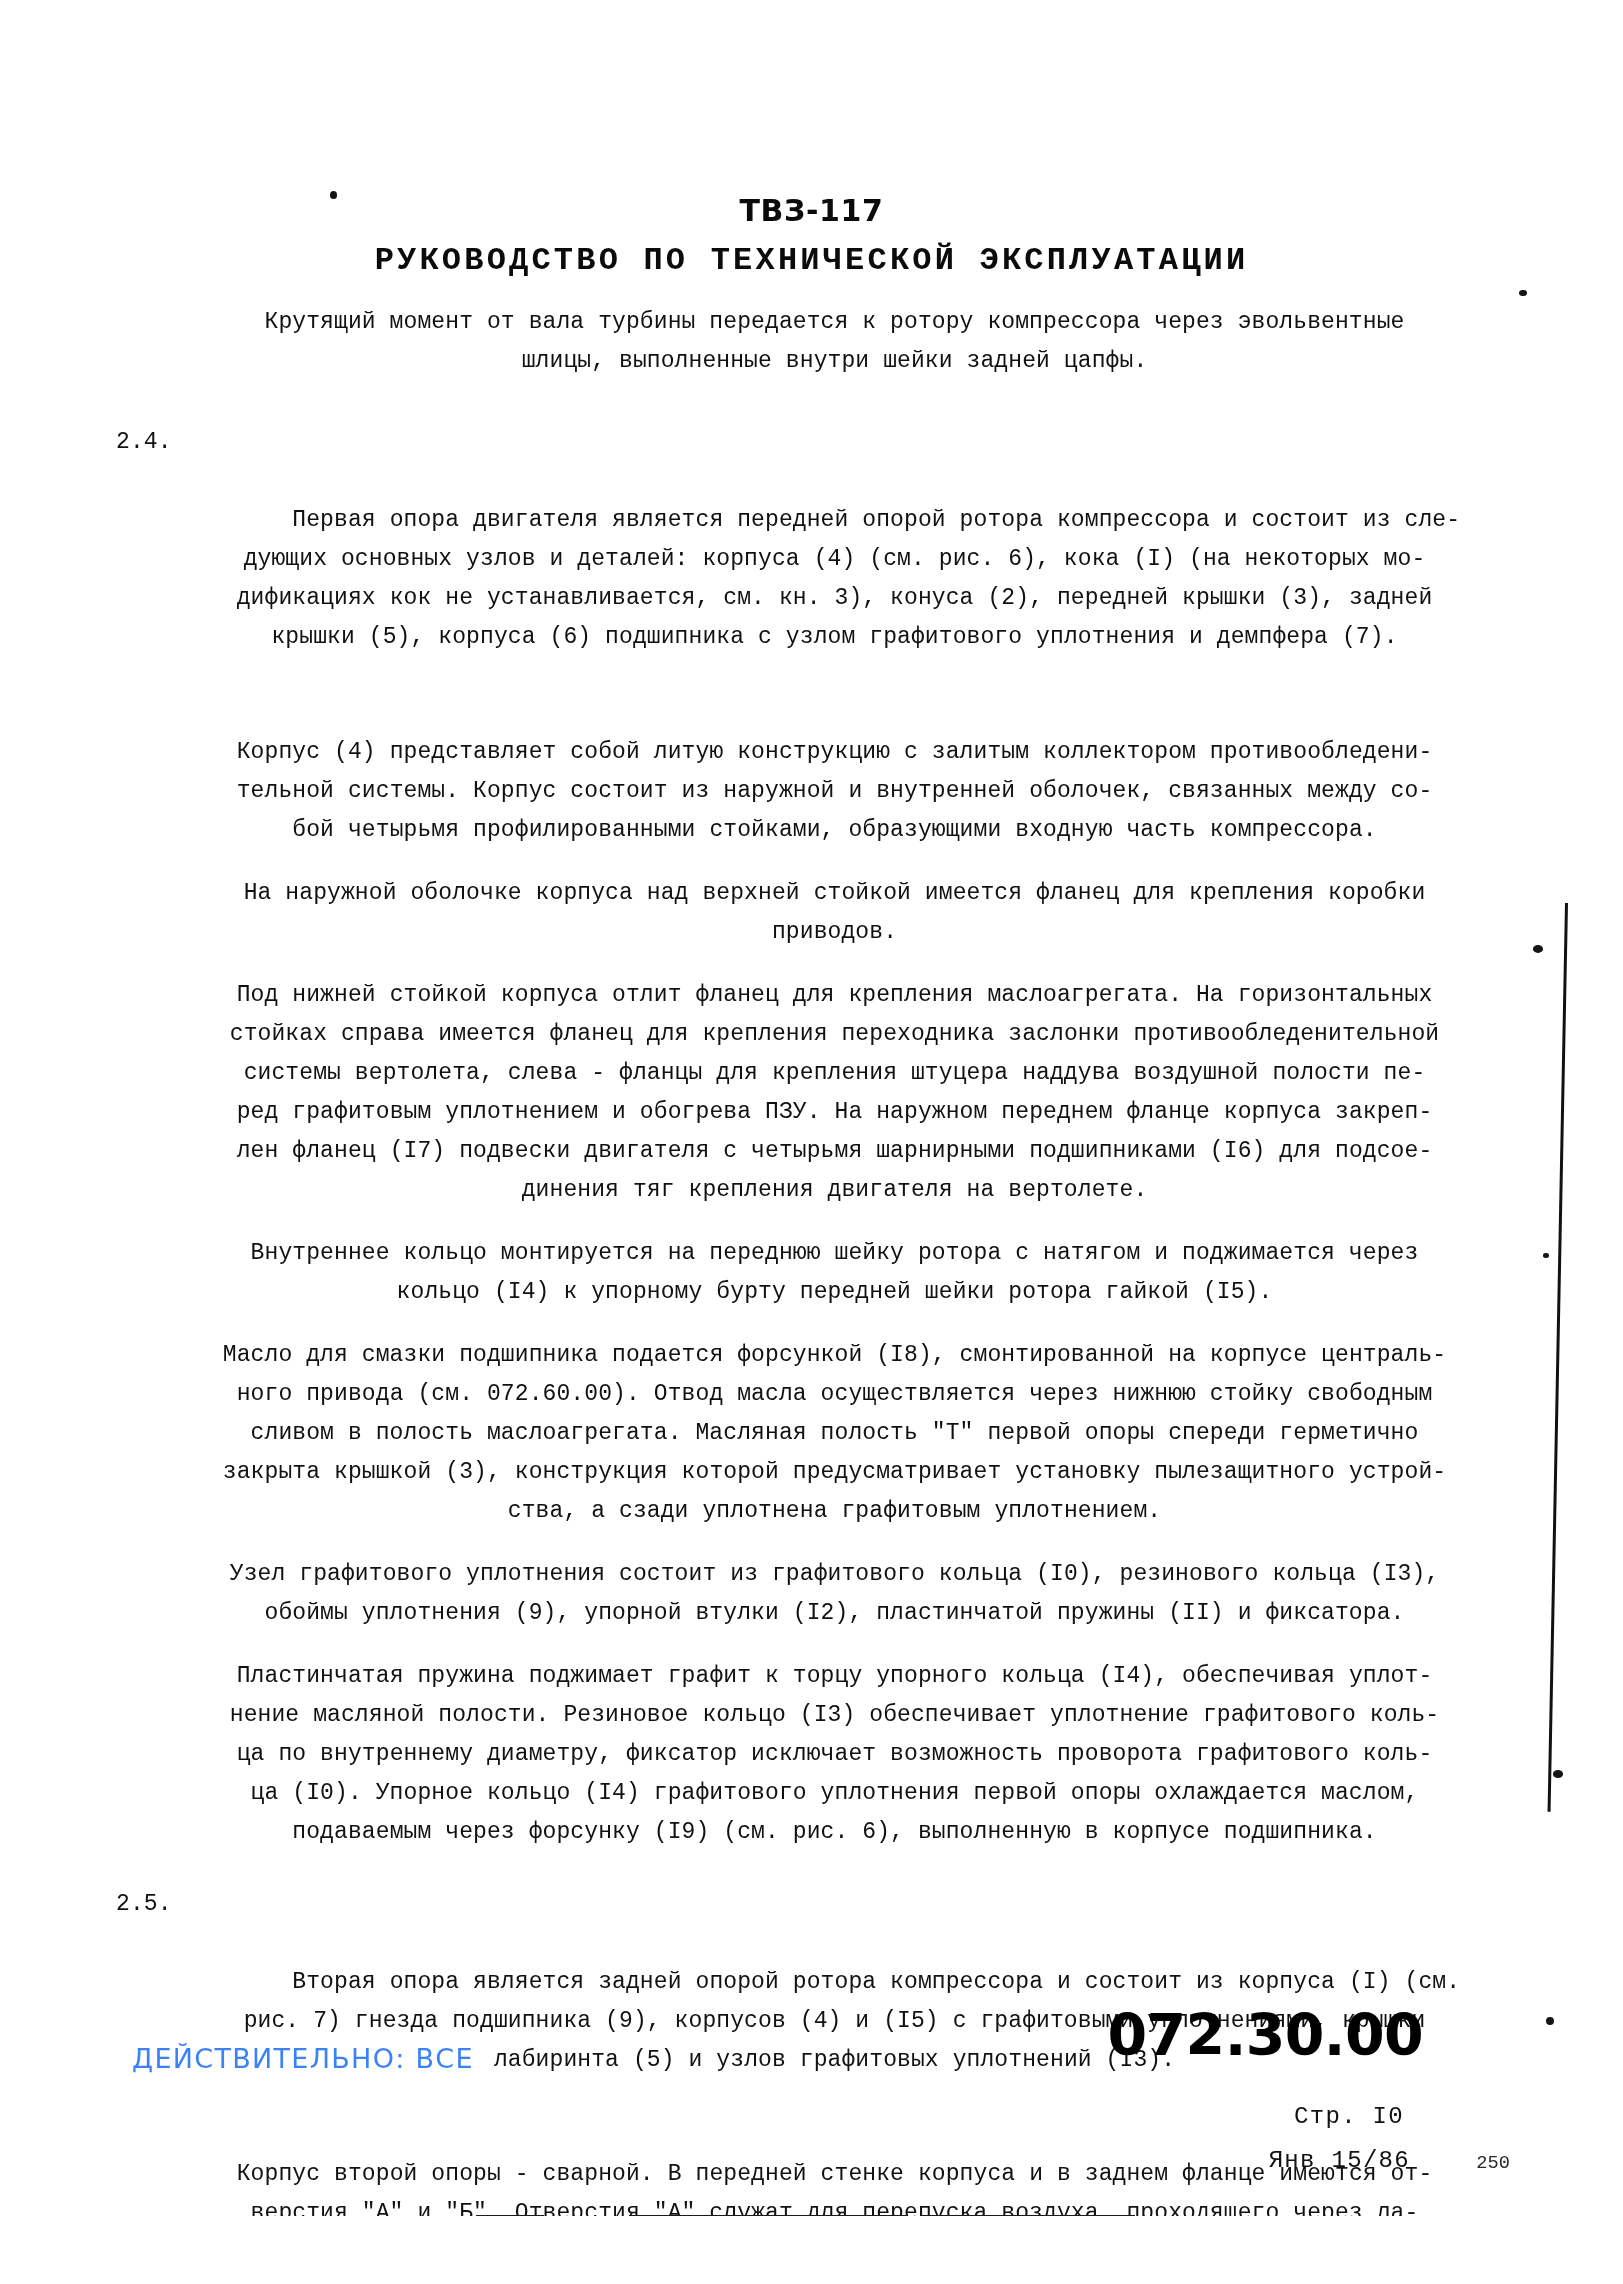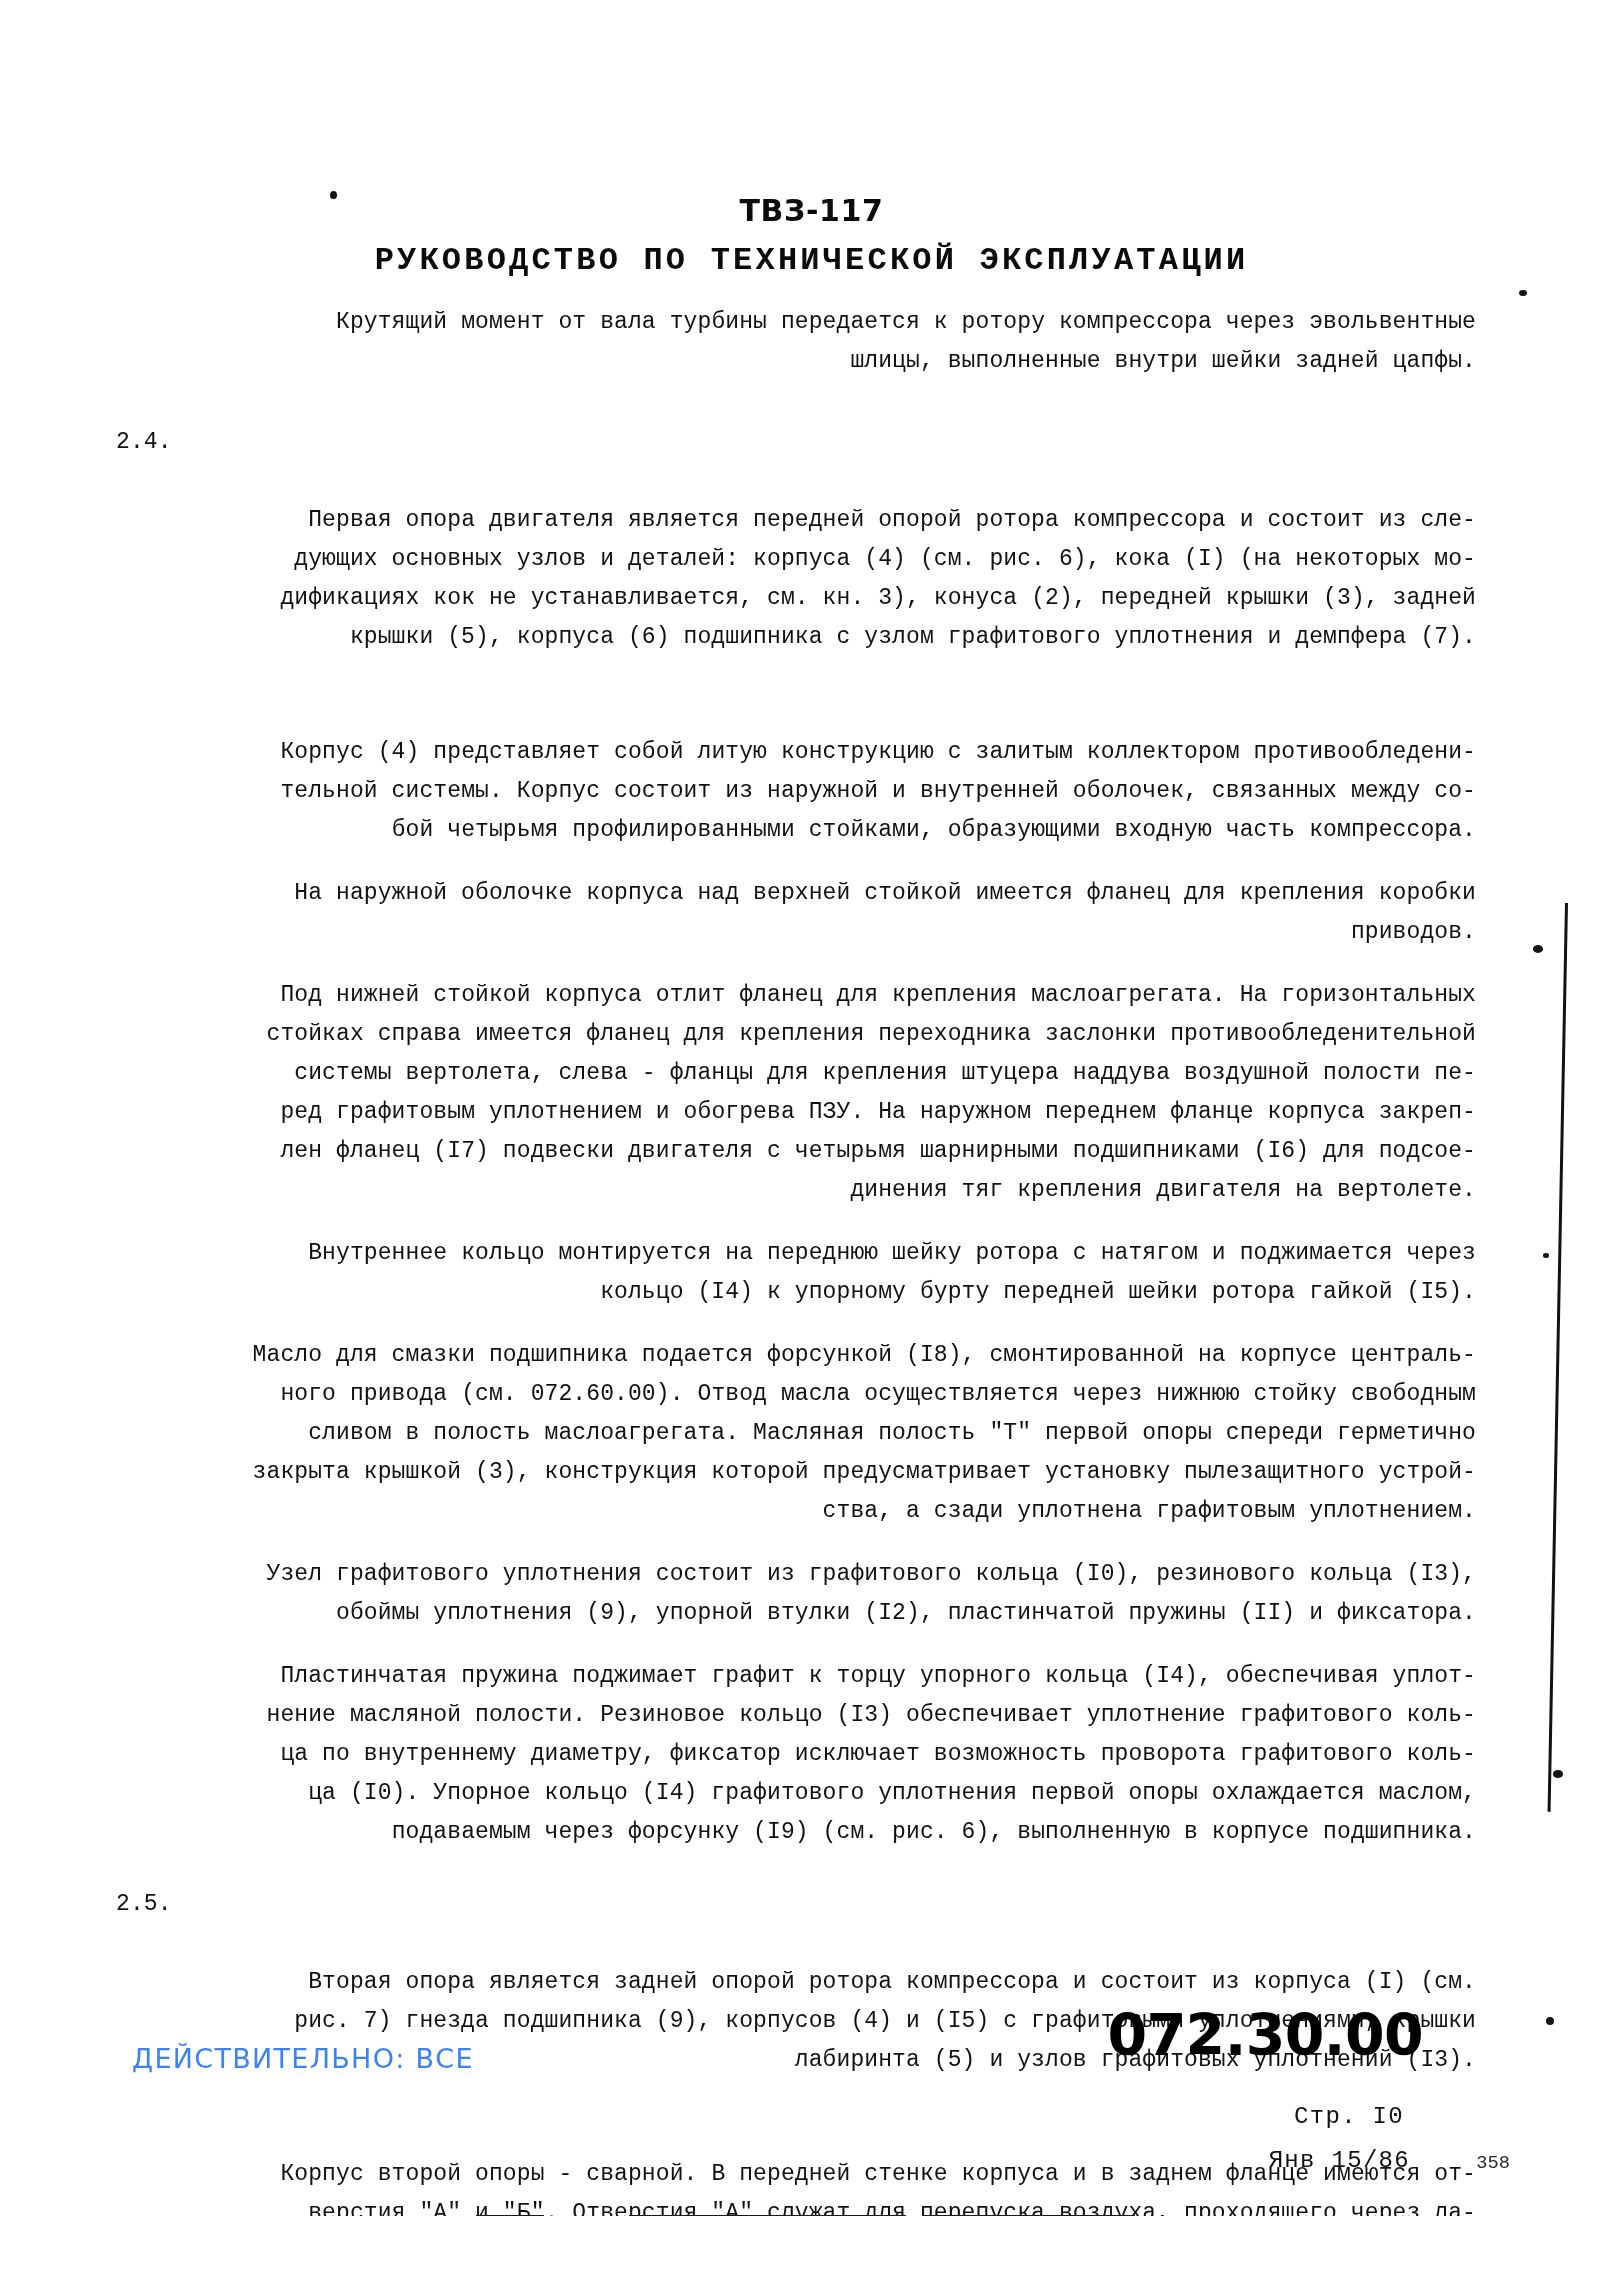--- a/index.html
+++ b/index.html
@@ -46,21 +46,21 @@
   .body-block {
     position: absolute;
     top: 303px;
     left: 193px;
     width: 1283px;
   }
   .para {
     font-size: 23px;
     line-height: 39px;
     color: #111111;
-    text-align: right;
+    text-align: center;
     white-space: pre-wrap;
     margin: 0 0 24px 0;
     letter-spacing: 0.1px;
     font-family: Liberation Mono, monospace;
   }
   .para.tight { margin-bottom: 0; }
 
   
   .numbered {
     position: relative;
@@ -227,20 +227,20 @@
   <div class="speck s2"></div>
   <div class="speck s3"></div>
   <div class="speck s4"></div>
   <div class="speck s5"></div>
   <div class="speck s6"></div>
 
   <div class="footer-valid">ДЕЙСТВИТЕЛЬНО: ВСЕ</div>
   <div class="footer-code">072.30.00</div>
   <div class="footer-page">Стр. I0</div>
   <div class="footer-date">Янв 15/86</div>
-  <div class="footer-sheet">358</div>
+  <div class="footer-sheet">250</div>
 
   <div class="bottom-rule r1"></div>
   <div class="bottom-rule r2"></div>
   <div class="bottom-rule r3"></div>
 
 </div>
 
 
 </body></html>

